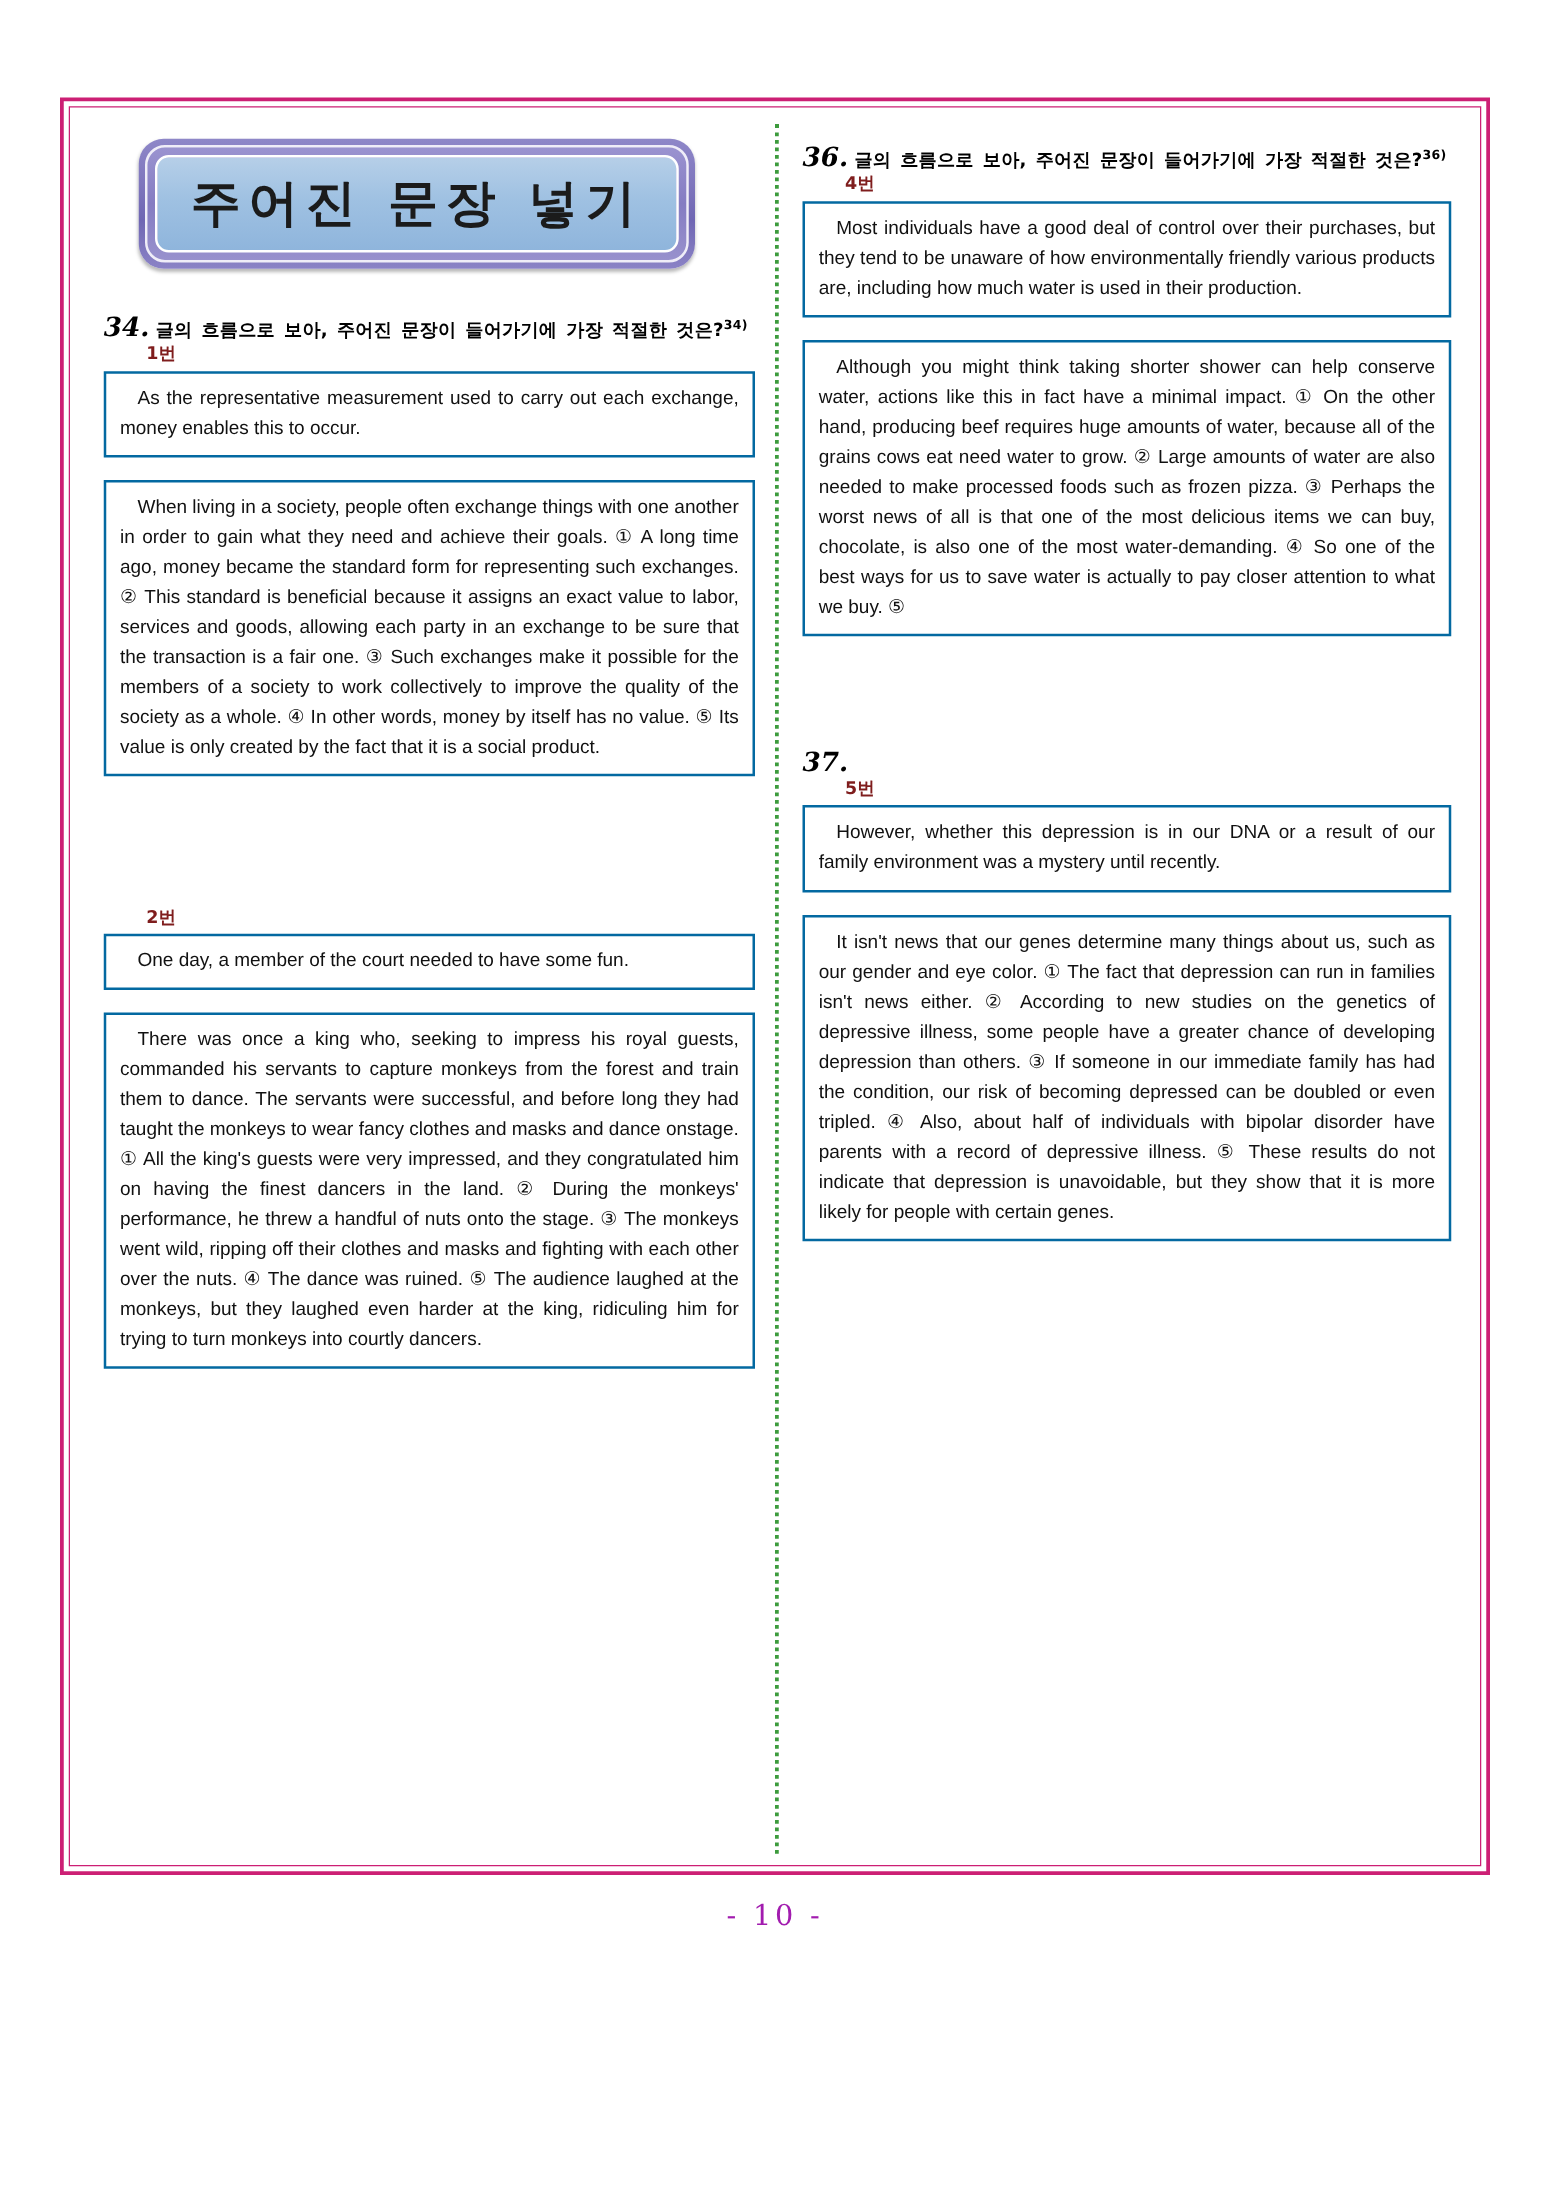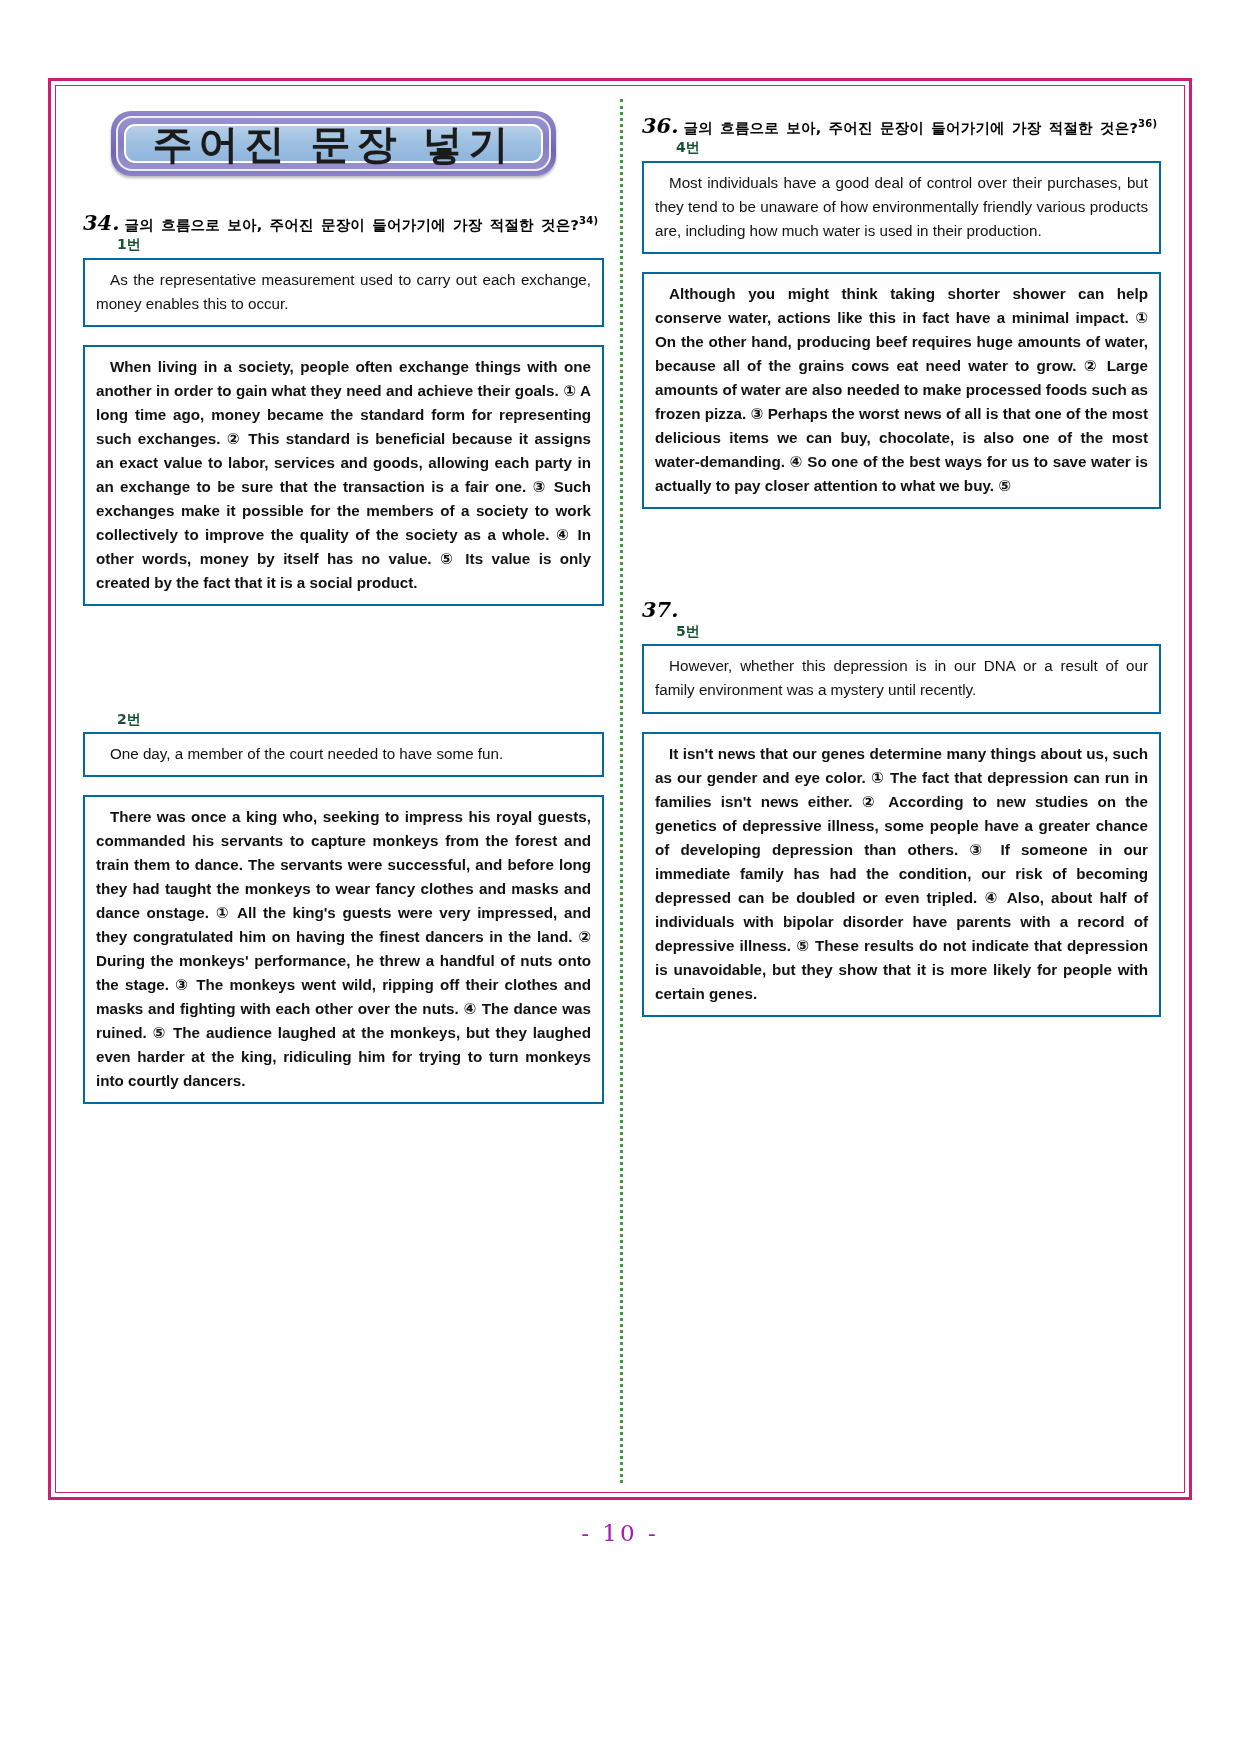--- a/index.html
+++ b/index.html
@@ -56,21 +56,21 @@
     border-left: 3px dotted #3d9b3d;
   }
 
   
   .banner-wrap {
     margin: 14px 0 0 28px;
     width: 445px;
   }
   .banner {
     position: relative;
-    height: 65px;
+    height: 104px;
     border-radius: 20px;
     background: linear-gradient(180deg,#8e87c8 0%, #7d74bc 38%, #6f66b3 62%, #8b83c6 100%);
     box-shadow: 0 2px 3px rgba(0,0,0,0.28);
     padding: 5px;
   }
   .banner-ring {
     position: absolute;
     left: 5px; top: 5px; right: 5px; bottom: 5px;
     border-radius: 16px;
     border: 2px solid #efedf8;
@@ -127,21 +127,21 @@
   }
   .q-prompt sup {
     font-size: 10px;
     font-weight: 600;
     vertical-align: super;
   }
   .q-answer {
     font-family: "DejaVu Sans", "Liberation Sans", sans-serif;
     font-size: 14px;
     font-weight: 600;
-    color: #14532d;
+    color: #7f1d1d;
     margin: 1px 0 5px 34px;
     line-height: 1.1;
   }
 
   
   .box {
     border: 2px solid #0369a1;
     background: #ffffff;
     padding: 8px 11px 9px 11px;
     margin-bottom: 18px;
@@ -150,21 +150,21 @@
     margin: 0;
     font-family: "Liberation Sans", "DejaVu Sans", sans-serif;
     font-size: 15.2px;
     line-height: 1.58;
     color: #111;
     text-align: justify;
     text-justify: inter-word;
     text-indent: 14px;
     hyphens: none;
   }
-  .box.tight { margin-bottom: 22px; font-weight: bold; }
+  .box.tight { margin-bottom: 22px; }
   .gap-lg { height: 40px; }
   .gap-xl { height: 58px; }
 
   
   .footer {
     position: absolute;
     left: 0;
     right: 0;
     top: 1520px;
     text-align: center;

